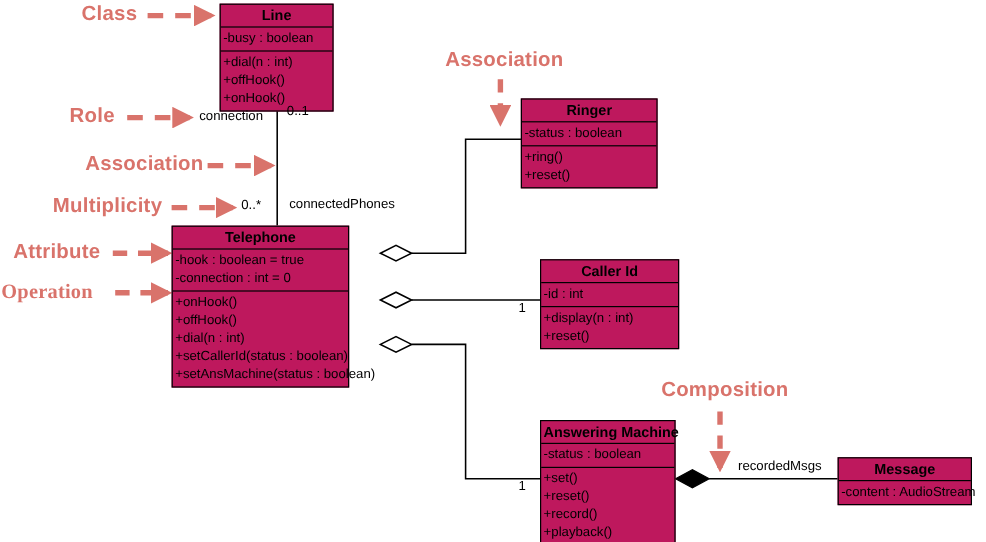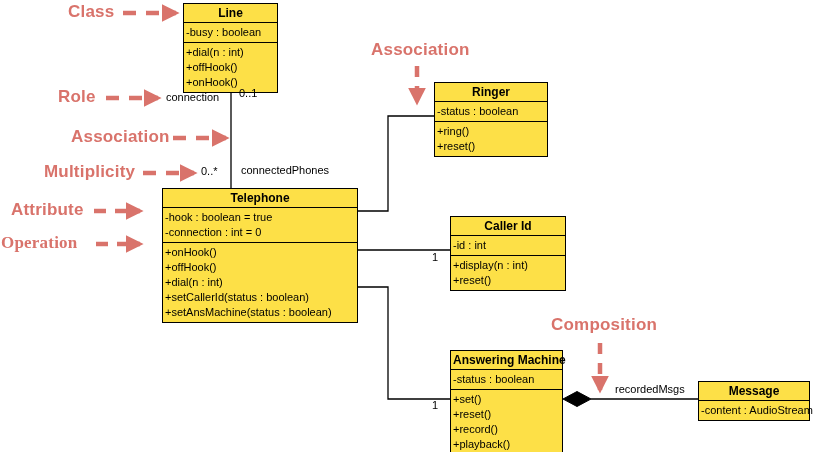--- a/index.html
+++ b/index.html
@@ -8,21 +8,21 @@
     width:822px;height:452px;
     background:#ffffff;
     font-family:"Liberation Sans", sans-serif;
     overflow:hidden;
   }
   #connector-layer{position:absolute;left:0;top:0;width:822px;height:452px;}
 
   
   .uml-class{
     position:absolute;
-    background:#fde047;
+    background:#be185d;
     border:1px solid #000;
     box-sizing:border-box;
     font-size:11px;
     color:#000;
   }
   .uml-title{
     font-weight:bold;
     font-size:12px;
     text-align:center;
     line-height:16px;
@@ -104,21 +104,21 @@
     <div class="uml-title">Ringer</div>
     <div class="uml-attrs">
       <div class="uml-row">-status : boolean</div>
     </div>
     <div class="uml-ops">
       <div class="uml-row">+ring()</div>
       <div class="uml-row">+reset()</div>
     </div>
   </div>
 
-  <div class="uml-class" style="left:162px;top:188px;width:196px;">
+  <div class="uml-class" style="left:143px;top:188px;width:148px;">
     <div class="uml-title">Telephone</div>
     <div class="uml-attrs">
       <div class="uml-row">-hook : boolean = true</div>
       <div class="uml-row">-connection : int = 0</div>
     </div>
     <div class="uml-ops">
       <div class="uml-row">+onHook()</div>
       <div class="uml-row">+offHook()</div>
       <div class="uml-row">+dial(n : int)</div>
       <div class="uml-row">+setCallerId(status : boolean)</div>

